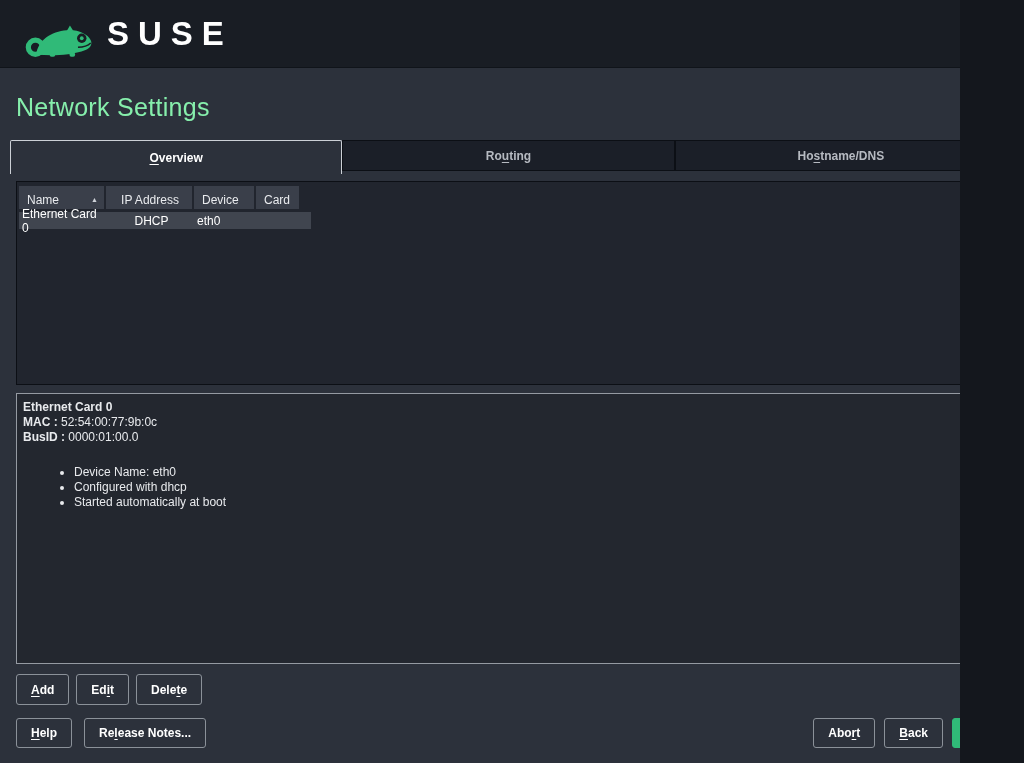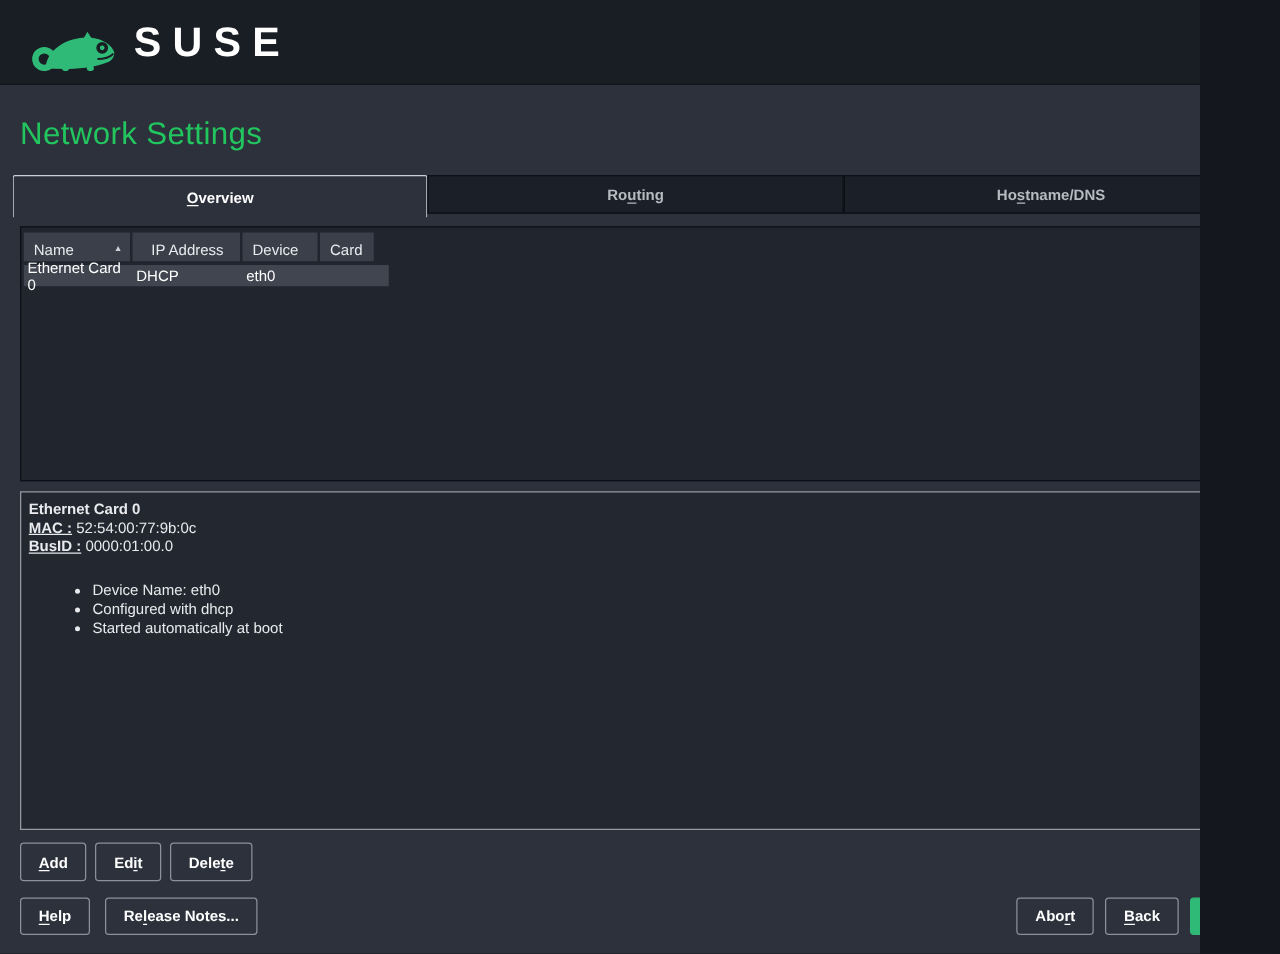--- a/index.html
+++ b/index.html
@@ -22,21 +22,21 @@
   }
 
   
   .rail { position:absolute; left:1014px; top:0; width:10px; height:763px; background:#22262e; }
   .rail-line { position:absolute; left:7px; top:0; width:1px; height:763px; background:#a9aeb5; }
   .rail-outer { position:absolute; left:8px; top:0; width:2px; height:763px; background:#14171c; }
 
   
   .page-title {
     position:absolute; left:16px; top:93px; font-size:25px; font-weight:normal;
-    color:#22c55e; letter-spacing:0.3px;
+    color:#86efac; letter-spacing:0.3px;
   }
 
   
   .tabbar {
     position:absolute; left:10px; top:140px; width:997px; height:34px;
     display:flex; align-items:flex-start;
   }
   .tab {
     flex:1; height:31px; display:flex; align-items:center; justify-content:center;
     font-size:12px; font-weight:bold; color:#b6bac1;
@@ -62,32 +62,32 @@
   .th:nth-child(2){ width:86px;justify-content:center; }
   .th:nth-child(3){ width:60px; }
   .th:nth-child(4){ width:43px; }
   .sort-icon { margin-left:auto; font-size:7px; color:#cfd3d9; line-height:1; }
   .trow {
     margin-top:3px; width:292px; height:17px; background:#40454f;
     display:flex; align-items:center; font-size:12px; color:#ffffff;
   }
   .td { padding-left:3px; }
   .td:nth-child(1){ width:87px; }
-  .td:nth-child(2){ width:88px; }
+  .td:nth-child(2){ width:88px;text-align:center; }
   .td:nth-child(3){ width:62px; }
   .td:nth-child(4){ width:45px; }
 
   
   .details-panel {
     position:absolute; left:16px; top:393px; width:985px; height:271px;
     background:#23272f; border:1px solid #959aa2; padding:6px 8px 0 6px;
     font-size:12px; color:#e8eaed; line-height:1.24;
   }
   .details-title { font-weight:bold; }
-  .field b { font-weight:bold;text-decoration:underline; }
+  .field b { font-weight:bold; }
   .field span { font-weight:normal; }
   .details-panel ul { margin:20px 0 16px 0; padding-left:51px; }
   .details-panel li { line-height:1.26; }
 
   
   .btn {
     display:inline-flex; align-items:center; justify-content:center;
     height:31px; padding:0 14px; background:transparent;
     border:1px solid #8b9199; border-radius:3px;
     color:#ffffff; font-size:12px; font-weight:bold; cursor:default; white-space:nowrap;

